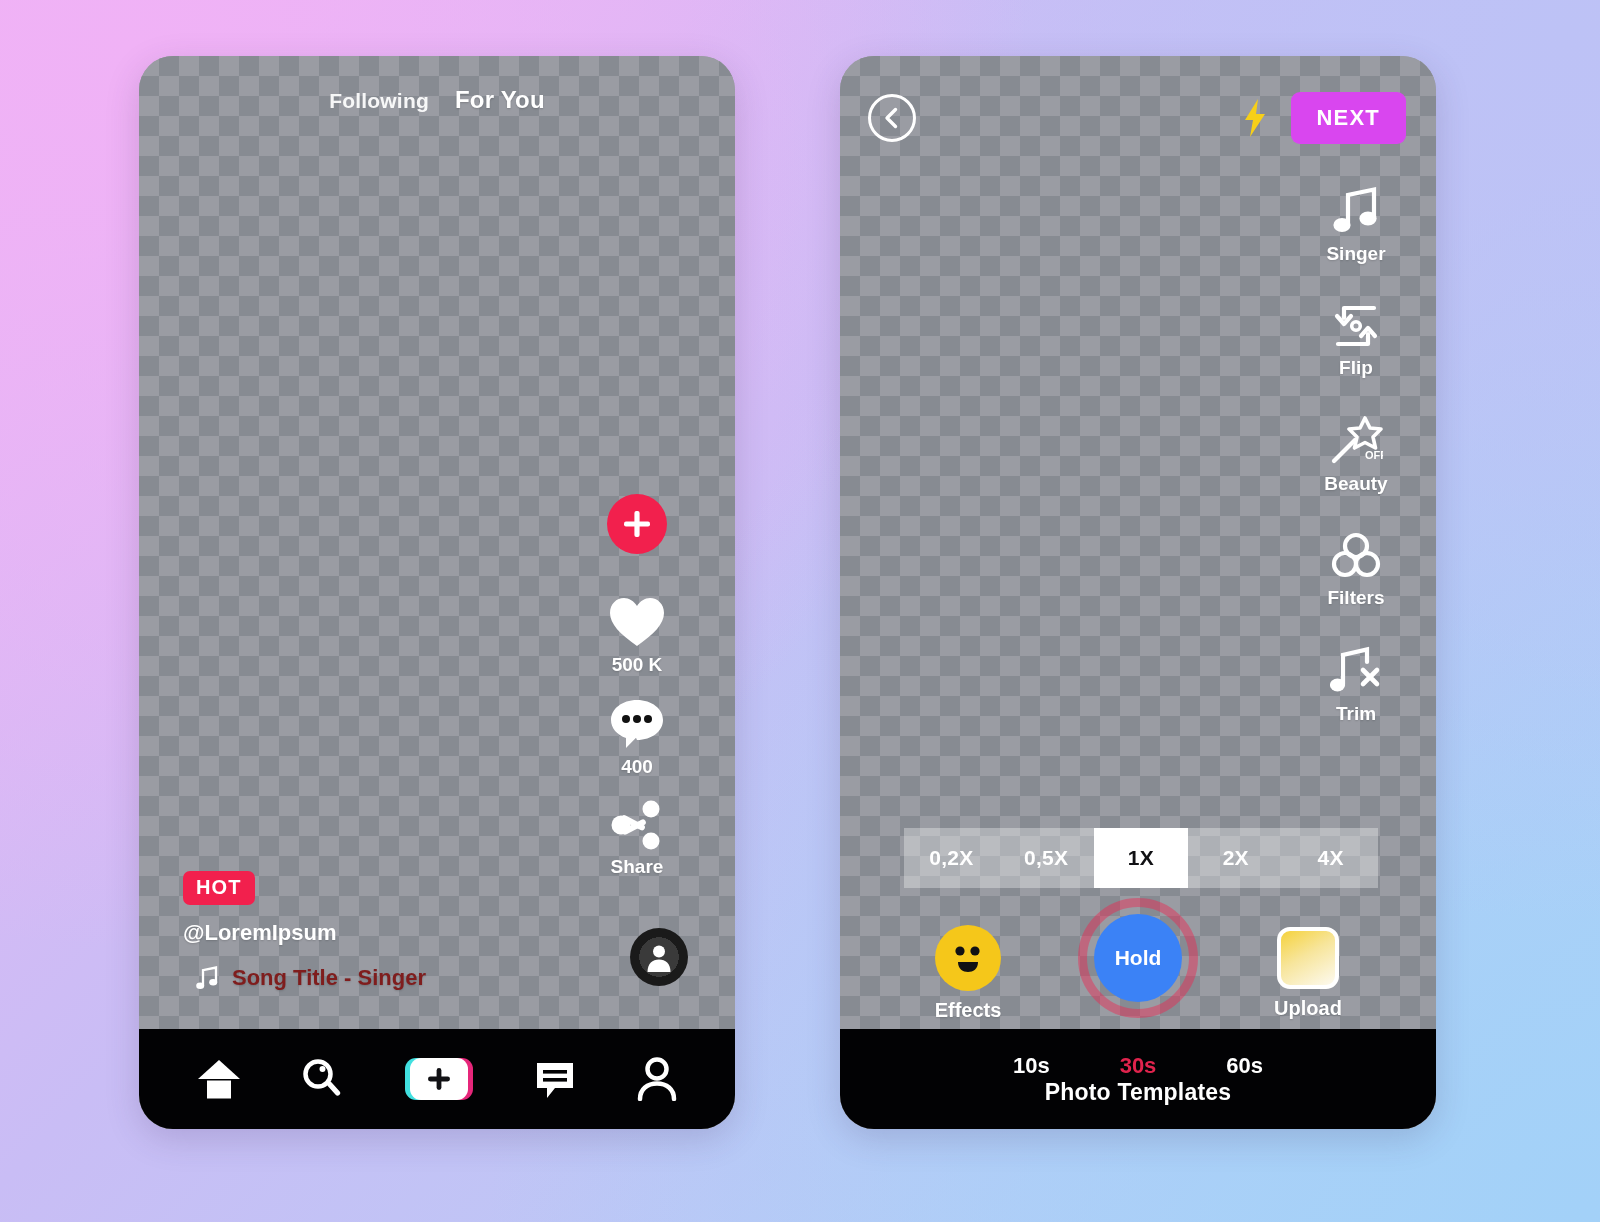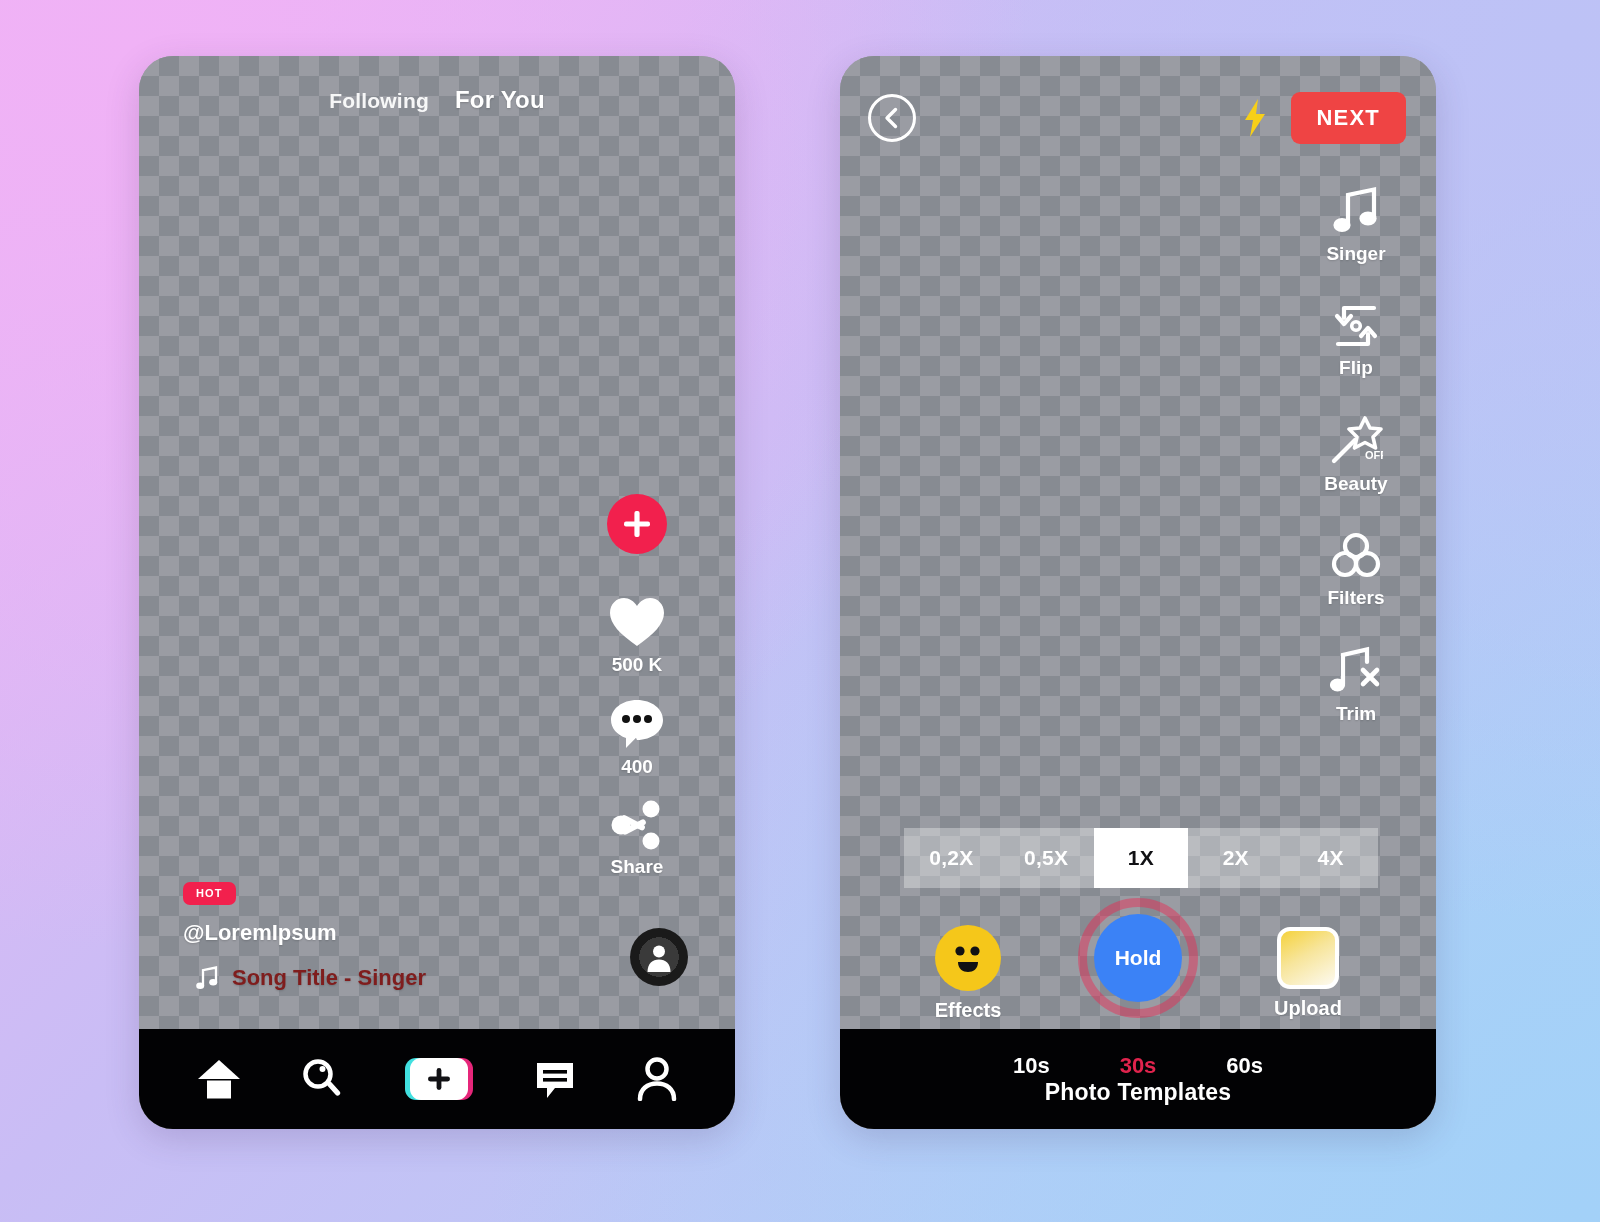--- a/index.html
+++ b/index.html
@@ -115,21 +115,21 @@
     position: absolute;
     left: 44px;
     bottom: 138px;
     z-index: 6;
     max-width: 400px;
   }
   .hot-badge {
     display: inline-block;
     background: #f2204d;
     color: #fff;
-    font-size: 11px;
+    font-size: 20px;
     font-weight: 800;
     letter-spacing: 1.1px;
     padding: 5px 13px 6px;
     border-radius: 7px;
     margin-bottom: 13px;
   }
   .caption-handle {
     color: #ffffff;
     font-size: 22px;
     font-weight: 600;
@@ -180,21 +180,21 @@
     padding: 0 30px 0 28px;
   }
   .back-circle {
     width: 48px; height: 48px;
     border-radius: 50%;
     border: 3px solid #ffffff;
     display: flex; align-items: center; justify-content: center;
   }
   .cam-top-right { margin-left: auto; display: flex; align-items: center; gap: 22px; }
   .next-btn {
-    background: #ef4444;
+    background: #d946ef;
     color: #ffffff;
     font-size: 22px;
     font-weight: 800;
     letter-spacing: 1.2px;
     padding: 13px 26px;
     border-radius: 9px;
     border: none;
     font-family: "Liberation Sans", sans-serif;
   }
 

